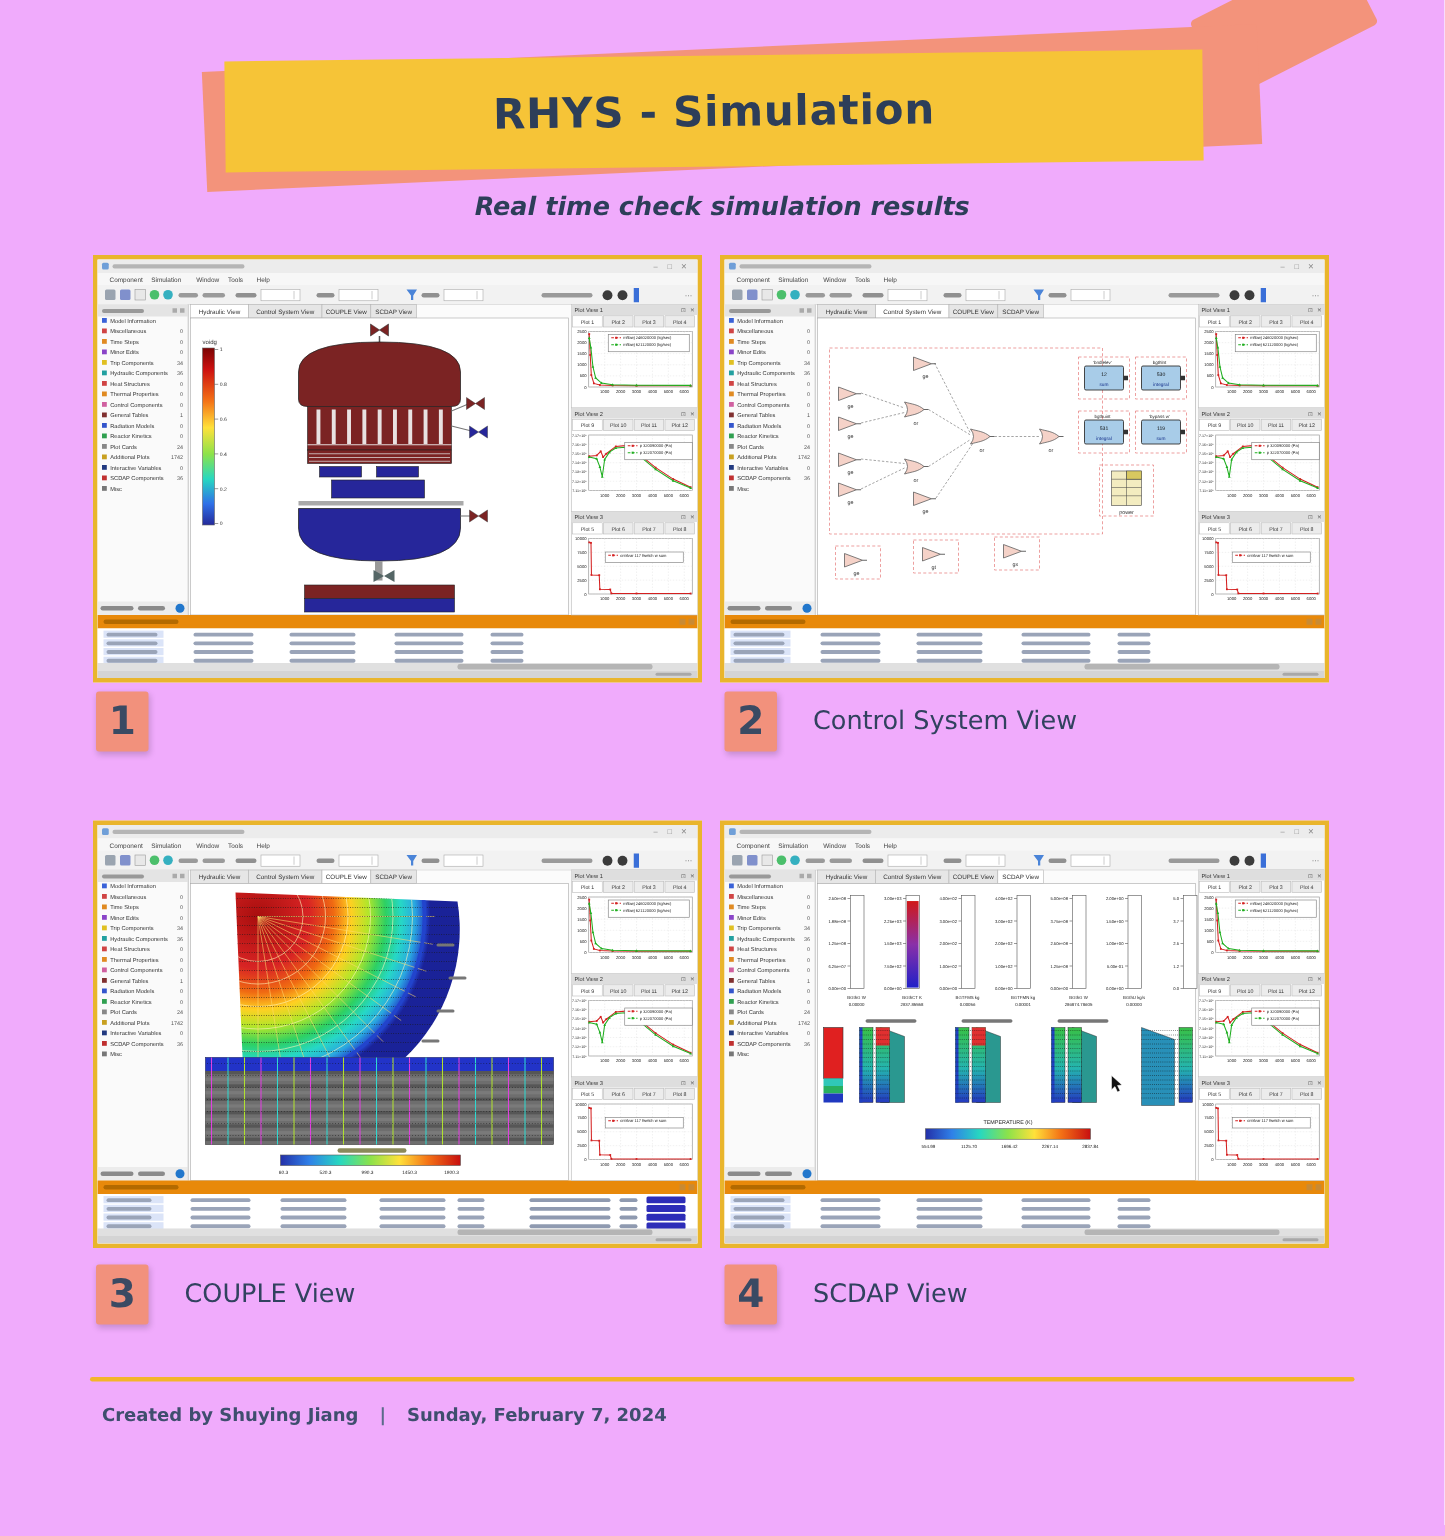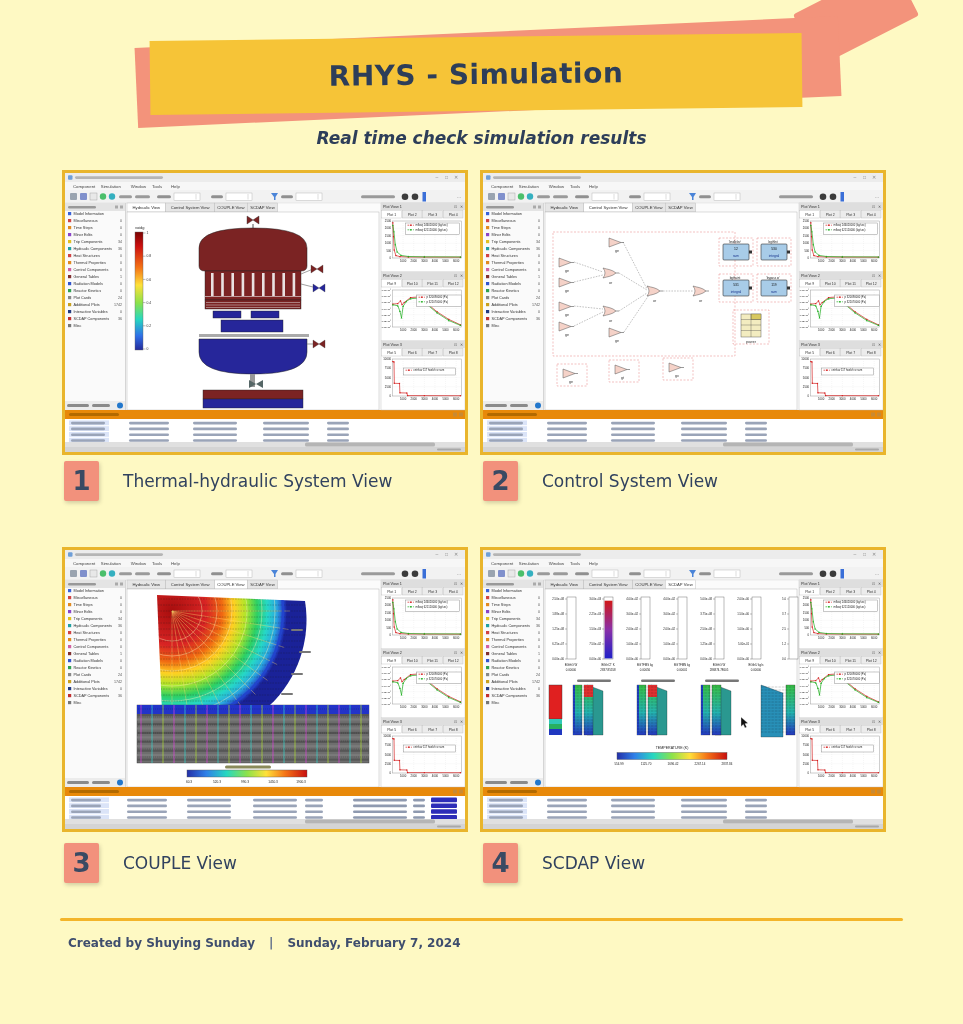--- a/index.html
+++ b/index.html
@@ -1,16 +1,16 @@
 <!DOCTYPE html>
 <html><head>
 <meta charset="utf-8">
 <style>
   html,body{margin:0;padding:0;background:#ffffff;}
-  .slide{position:relative;width:963px;height:1024px;background:#fef9c3;overflow:hidden;
+  .slide{position:relative;width:963px;height:1024px;background:#f0abfc;overflow:hidden;
          font-family:"DejaVu Sans","Liberation Sans",sans-serif;}
   .corner-ribbon{position:absolute;left:800px;top:-14px;width:112px;height:58px;
                  background:#f3937b;transform:rotate(-27deg);border-radius:3px;}
   .banner-back{position:absolute;left:136px;top:32px;width:704px;height:80px;
                background:#f3937b;transform:rotate(-2.6deg);}
   .banner-front{position:absolute;left:150px;top:37px;width:652px;height:74px;
                 background:#f6c437;transform:rotate(-0.7deg);
                 display:flex;align-items:center;justify-content:center;}
   .page-title{font-size:28px;font-weight:bold;color:#2d3e59;letter-spacing:.5px;}
   .subtitle{position:absolute;left:0;top:128px;width:963px;text-align:center;
@@ -1948,32 +1948,31 @@
         <rect x="394.8384615384615" y="222.0782608695652" width="1.2" height="1.2" fill="#d42020"></rect>
         <rect x="338.5" y="195" width="52" height="7" fill="#ffffff" stroke="#777" stroke-width="0.4"></rect>
         <line x1="340.5" y1="197.2" x2="347" y2="197.2" stroke="#d42020" stroke-width="0.7" stroke-dasharray="1.8,1"></line>
         <rect x="343.1" y="196.5" width="1.4" height="1.4" fill="#d42020"></rect>
         <text x="348.5" y="198.2" font-size="2.7" fill="#222">cntrlvar 117 fwelch w sum</text>
       </svg>
   </div>
 
   <div class="caption" style="left:64px;top:461px;">
     <div class="badge">1</div>
-    <div class="cap-label">Thermal-hydraulic System View</div>
   </div>
   <div class="caption" style="left:483px;top:461px;">
     <div class="badge">2</div>
     <div class="cap-label">Control System View</div>
   </div>
   <div class="caption" style="left:64px;top:843px;">
     <div class="badge">3</div>
     <div class="cap-label">COUPLE View</div>
   </div>
   <div class="caption" style="left:483px;top:843px;">
     <div class="badge">4</div>
     <div class="cap-label">SCDAP View</div>
   </div>
 
   <div class="footer-line"></div>
   <div class="footer">
-    <span>Created by Shuying Sunday</span><span class="sep">|</span><span>Sunday, February 7, 2024</span>
+    <span>Created by Shuying Jiang</span><span class="sep">|</span><span>Sunday, February 7, 2024</span>
   </div>
 </div>
 
 </body></html>

